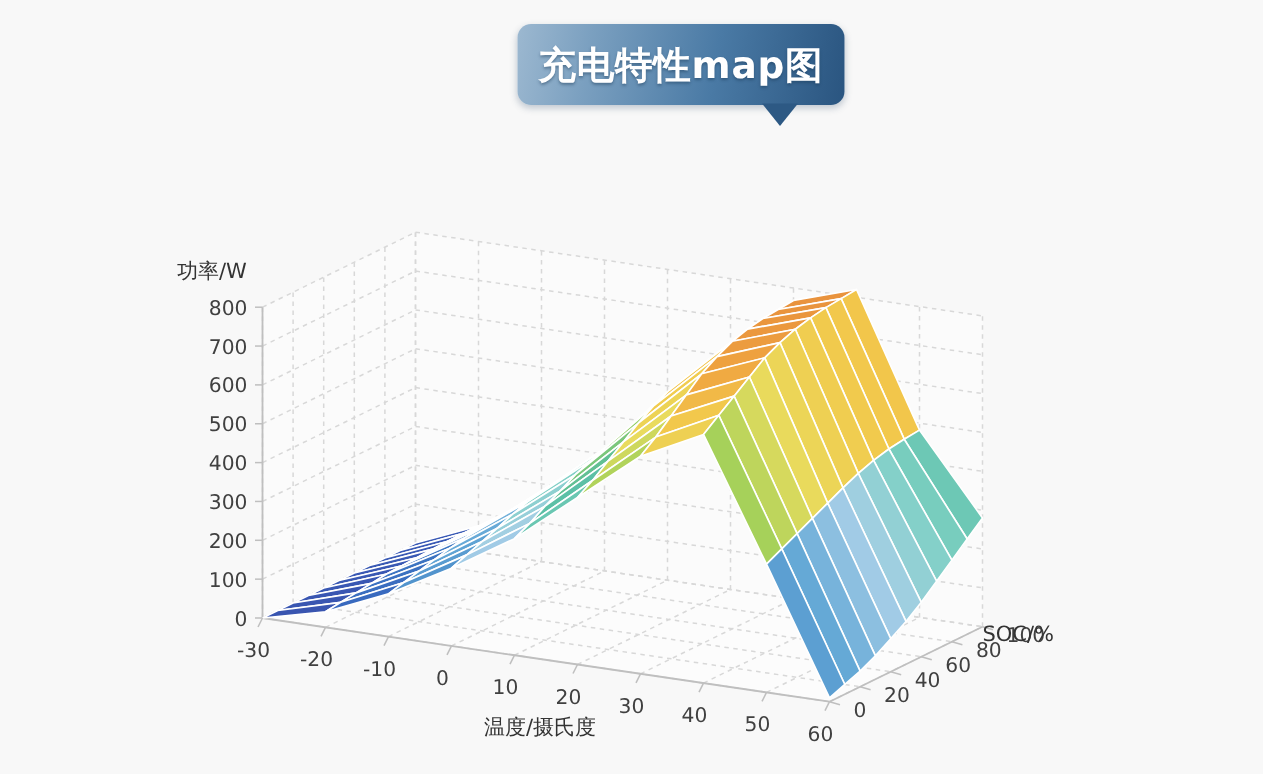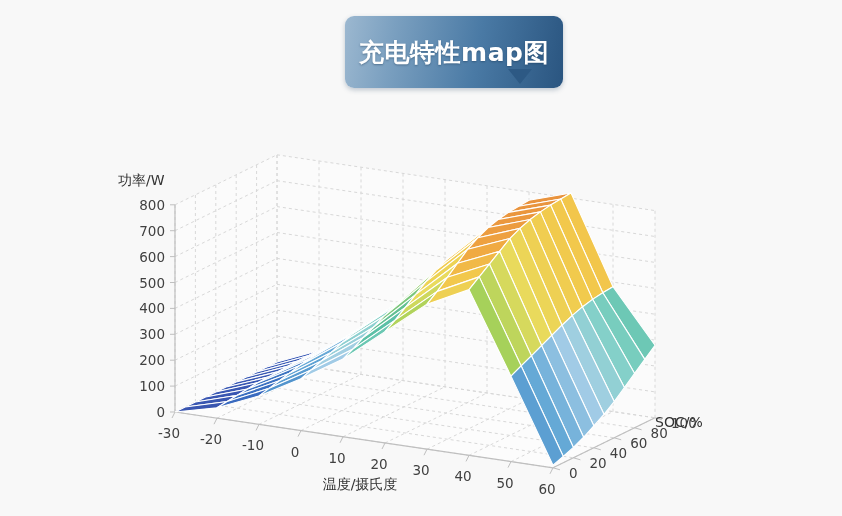--- a/index.html
+++ b/index.html
@@ -8,21 +8,21 @@
     background:#f8f8f8;
     font-family:"DejaVu Sans","Liberation Sans",sans-serif;
     overflow:hidden;position:relative;
   }
   #chart-root{position:absolute;inset:0;}
   svg#plot{position:absolute;left:0;top:0;width:842px;height:516px;display:block;}
 
   
   #title-bubble{
     position:absolute;left:345px;top:16px;
-    width:218px;height:72px;
+    width:218px;height:54px;
     border-radius:9px;
     background:linear-gradient(100deg,#9cb8d0 0%,#7ba0c0 22%,#4a7aa5 60%,#2a5580 100%);
     box-shadow:0 2px 5px rgba(40,70,100,.28);
     display:flex;align-items:center;justify-content:center;
   }
   #title-text{
     color:#ffffff;font-size:25px;font-weight:bold;
     letter-spacing:.5px;white-space:nowrap;
     text-shadow:0 1px 2px rgba(25,55,85,.45);
   }

